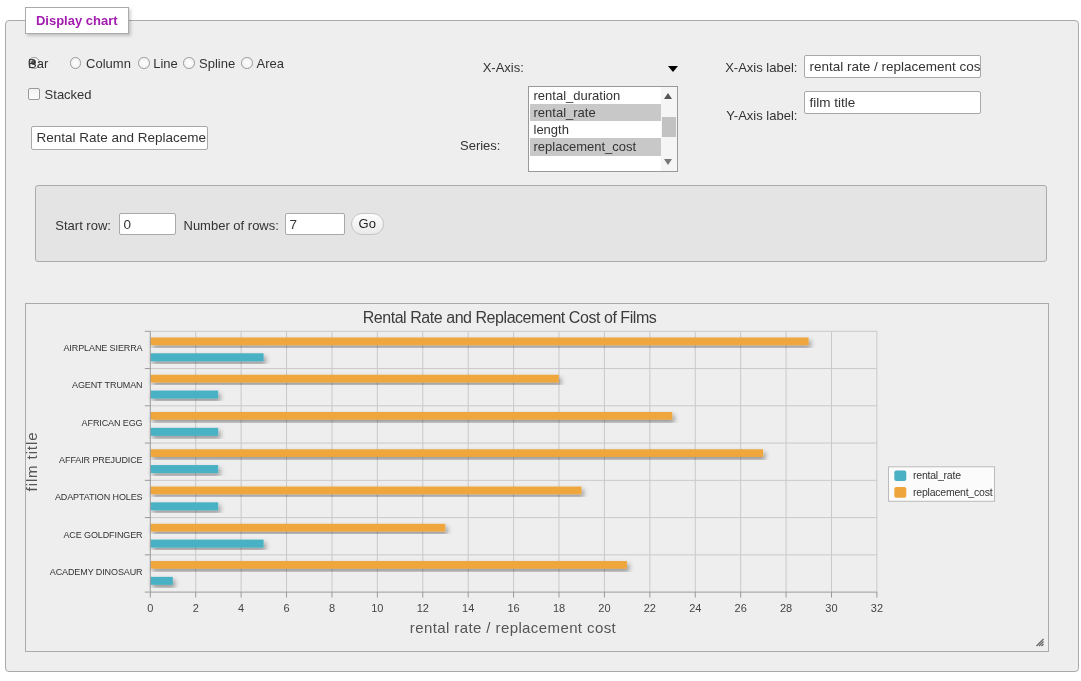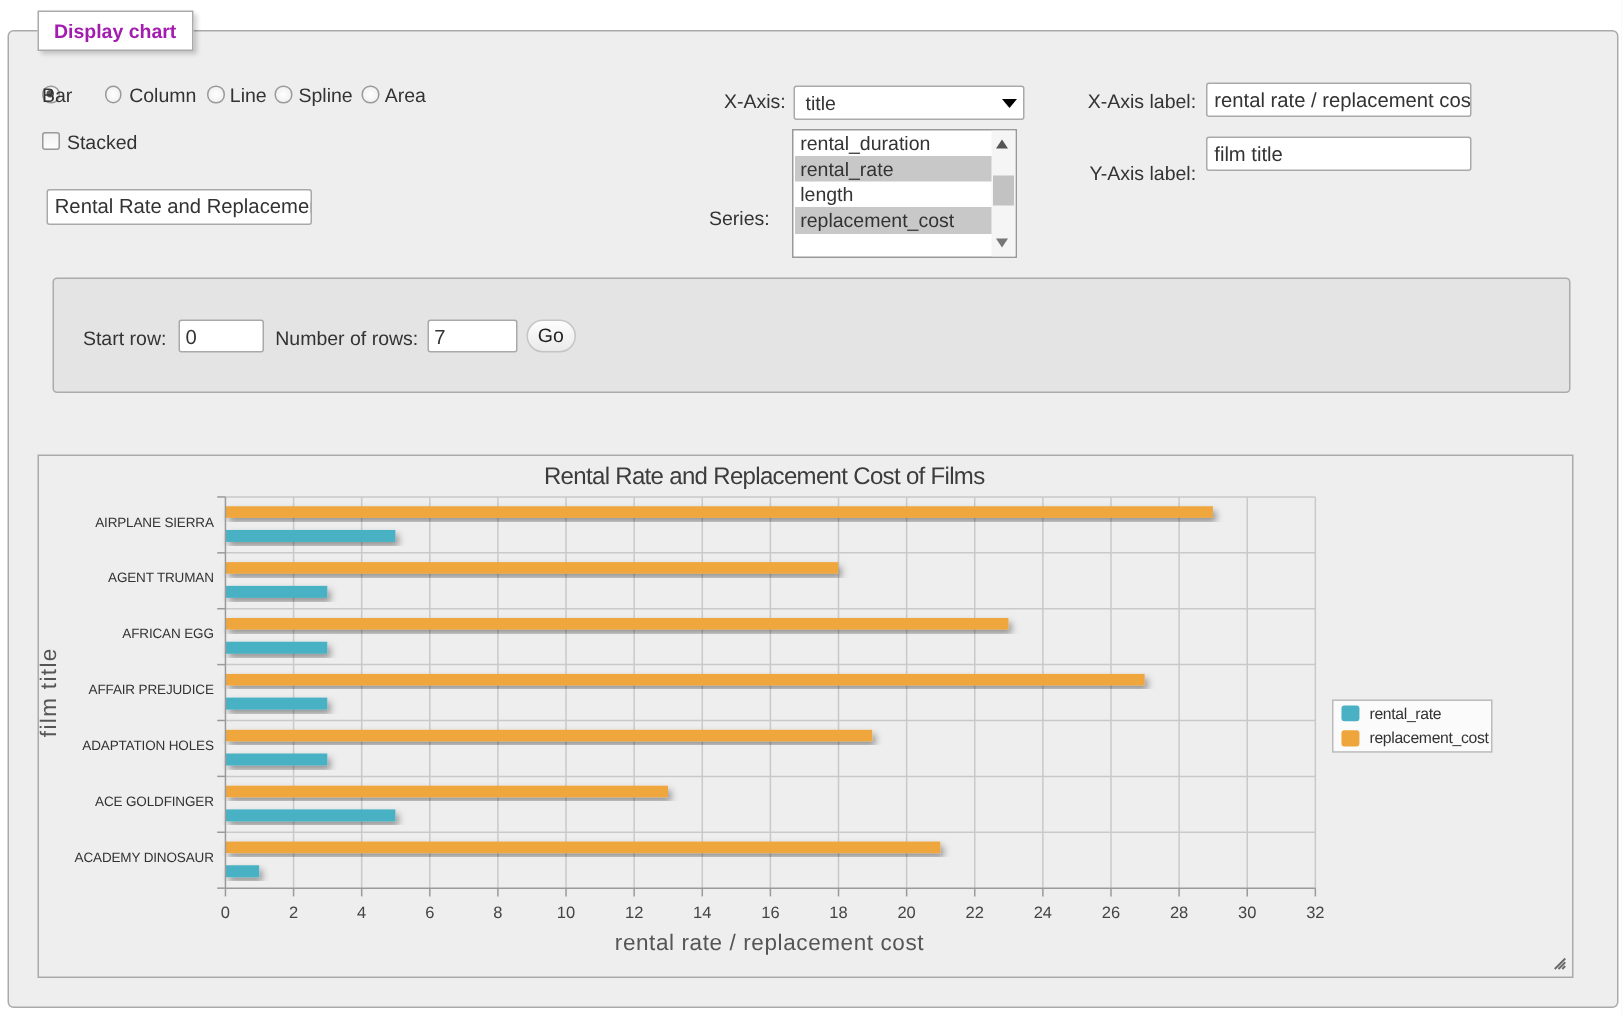--- a/index.html
+++ b/index.html
@@ -46,24 +46,23 @@
   <div class="abs lab" style="left:199px;top:55.5px">Spline</div>
   <div class="abs radio" style="left:241px;top:57px"></div>
   <div class="abs lab" style="left:256.5px;top:55.5px">Area</div>
 
   <div class="abs check" style="left:28px;top:88px"></div>
   <div class="abs lab" style="left:44.6px;top:87px">Stacked</div>
 
   <div class="abs inp" style="left:30.5px;top:125.5px;width:177px;height:24px;line-height:22px">Rental Rate and Replacement Cost of Films</div>
 
   <div class="abs lab" style="left:460px;width:63.8px;text-align:right;top:60px">X-Axis:</div>
-  <div class="abs sel" style="left:529px;top:57px;width:154px;height:23px">title</div>
   <div class="abs arrow" style="left:667.5px;top:65.5px"></div>
 
-  <div class="abs lab" style="left:460px;width:65.8px;text-align:center;top:138px">Series:</div>
+  <div class="abs lab" style="left:460px;width:65.8px;text-align:left;top:138px">Series:</div>
   <div class="abs" style="left:527.5px;top:85.5px;width:150px;height:86px;background:#fff;border:1px solid #999;overflow:hidden">
     <div style="position:absolute;left:1px;top:0;width:132px;height:17.3px;padding-left:4px;line-height:17px;white-space:nowrap">rental_duration</div>
     <div style="position:absolute;left:1px;top:17.3px;width:132px;height:17.3px;padding-left:4px;line-height:17px;background:#c8c8c8;white-space:nowrap">rental_rate</div>
     <div style="position:absolute;left:1px;top:34.6px;width:132px;height:17.3px;padding-left:4px;line-height:17px;white-space:nowrap">length</div>
     <div style="position:absolute;left:1px;top:51.9px;width:132px;height:17.3px;padding-left:4px;line-height:17px;background:#c8c8c8;white-space:nowrap">replacement_cost</div>
 
     <div style="position:absolute;right:0;top:0;width:16px;height:100%;background:#f5f5f5">
       <div style="position:absolute;left:3.5px;top:6px;width:0;height:0;border-left:4.5px solid transparent;border-right:4.5px solid transparent;border-bottom:6px solid #555"></div>
       <div style="position:absolute;left:1px;top:30.5px;width:14px;height:19.5px;background:#c2c2c2"></div>
       <div style="position:absolute;left:3.5px;bottom:6px;width:0;height:0;border-left:4.5px solid transparent;border-right:4.5px solid transparent;border-top:6px solid #777"></div>

